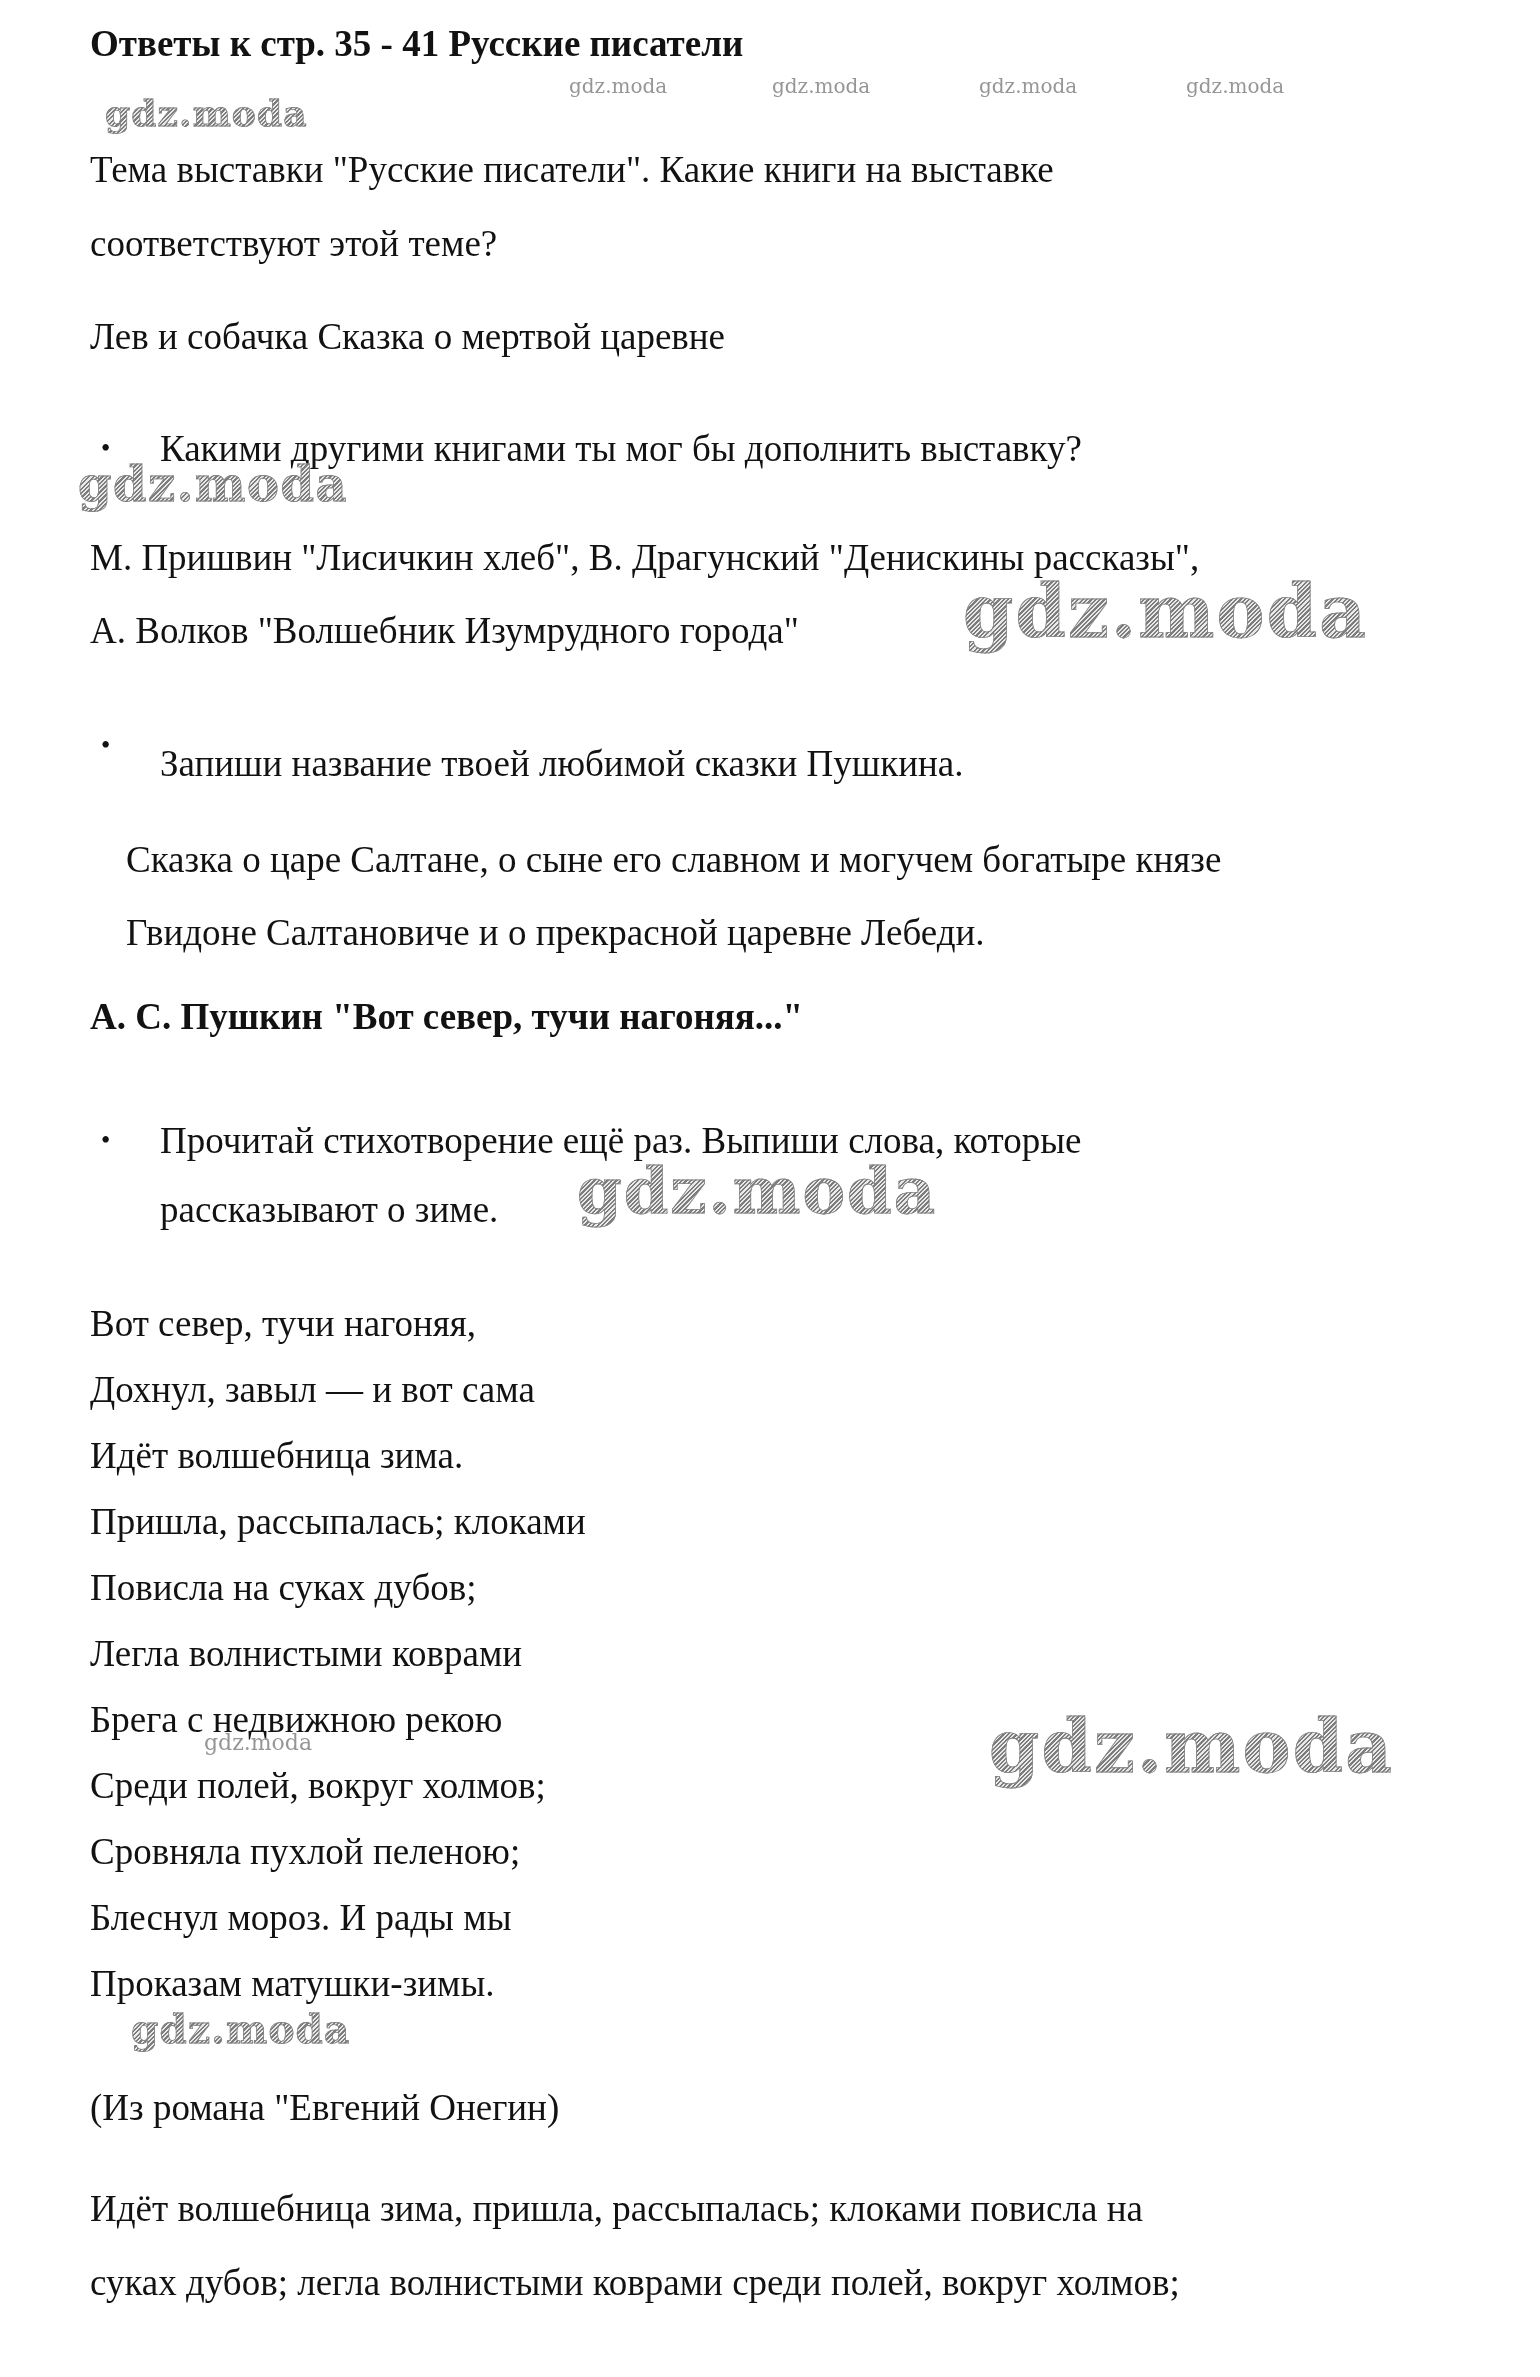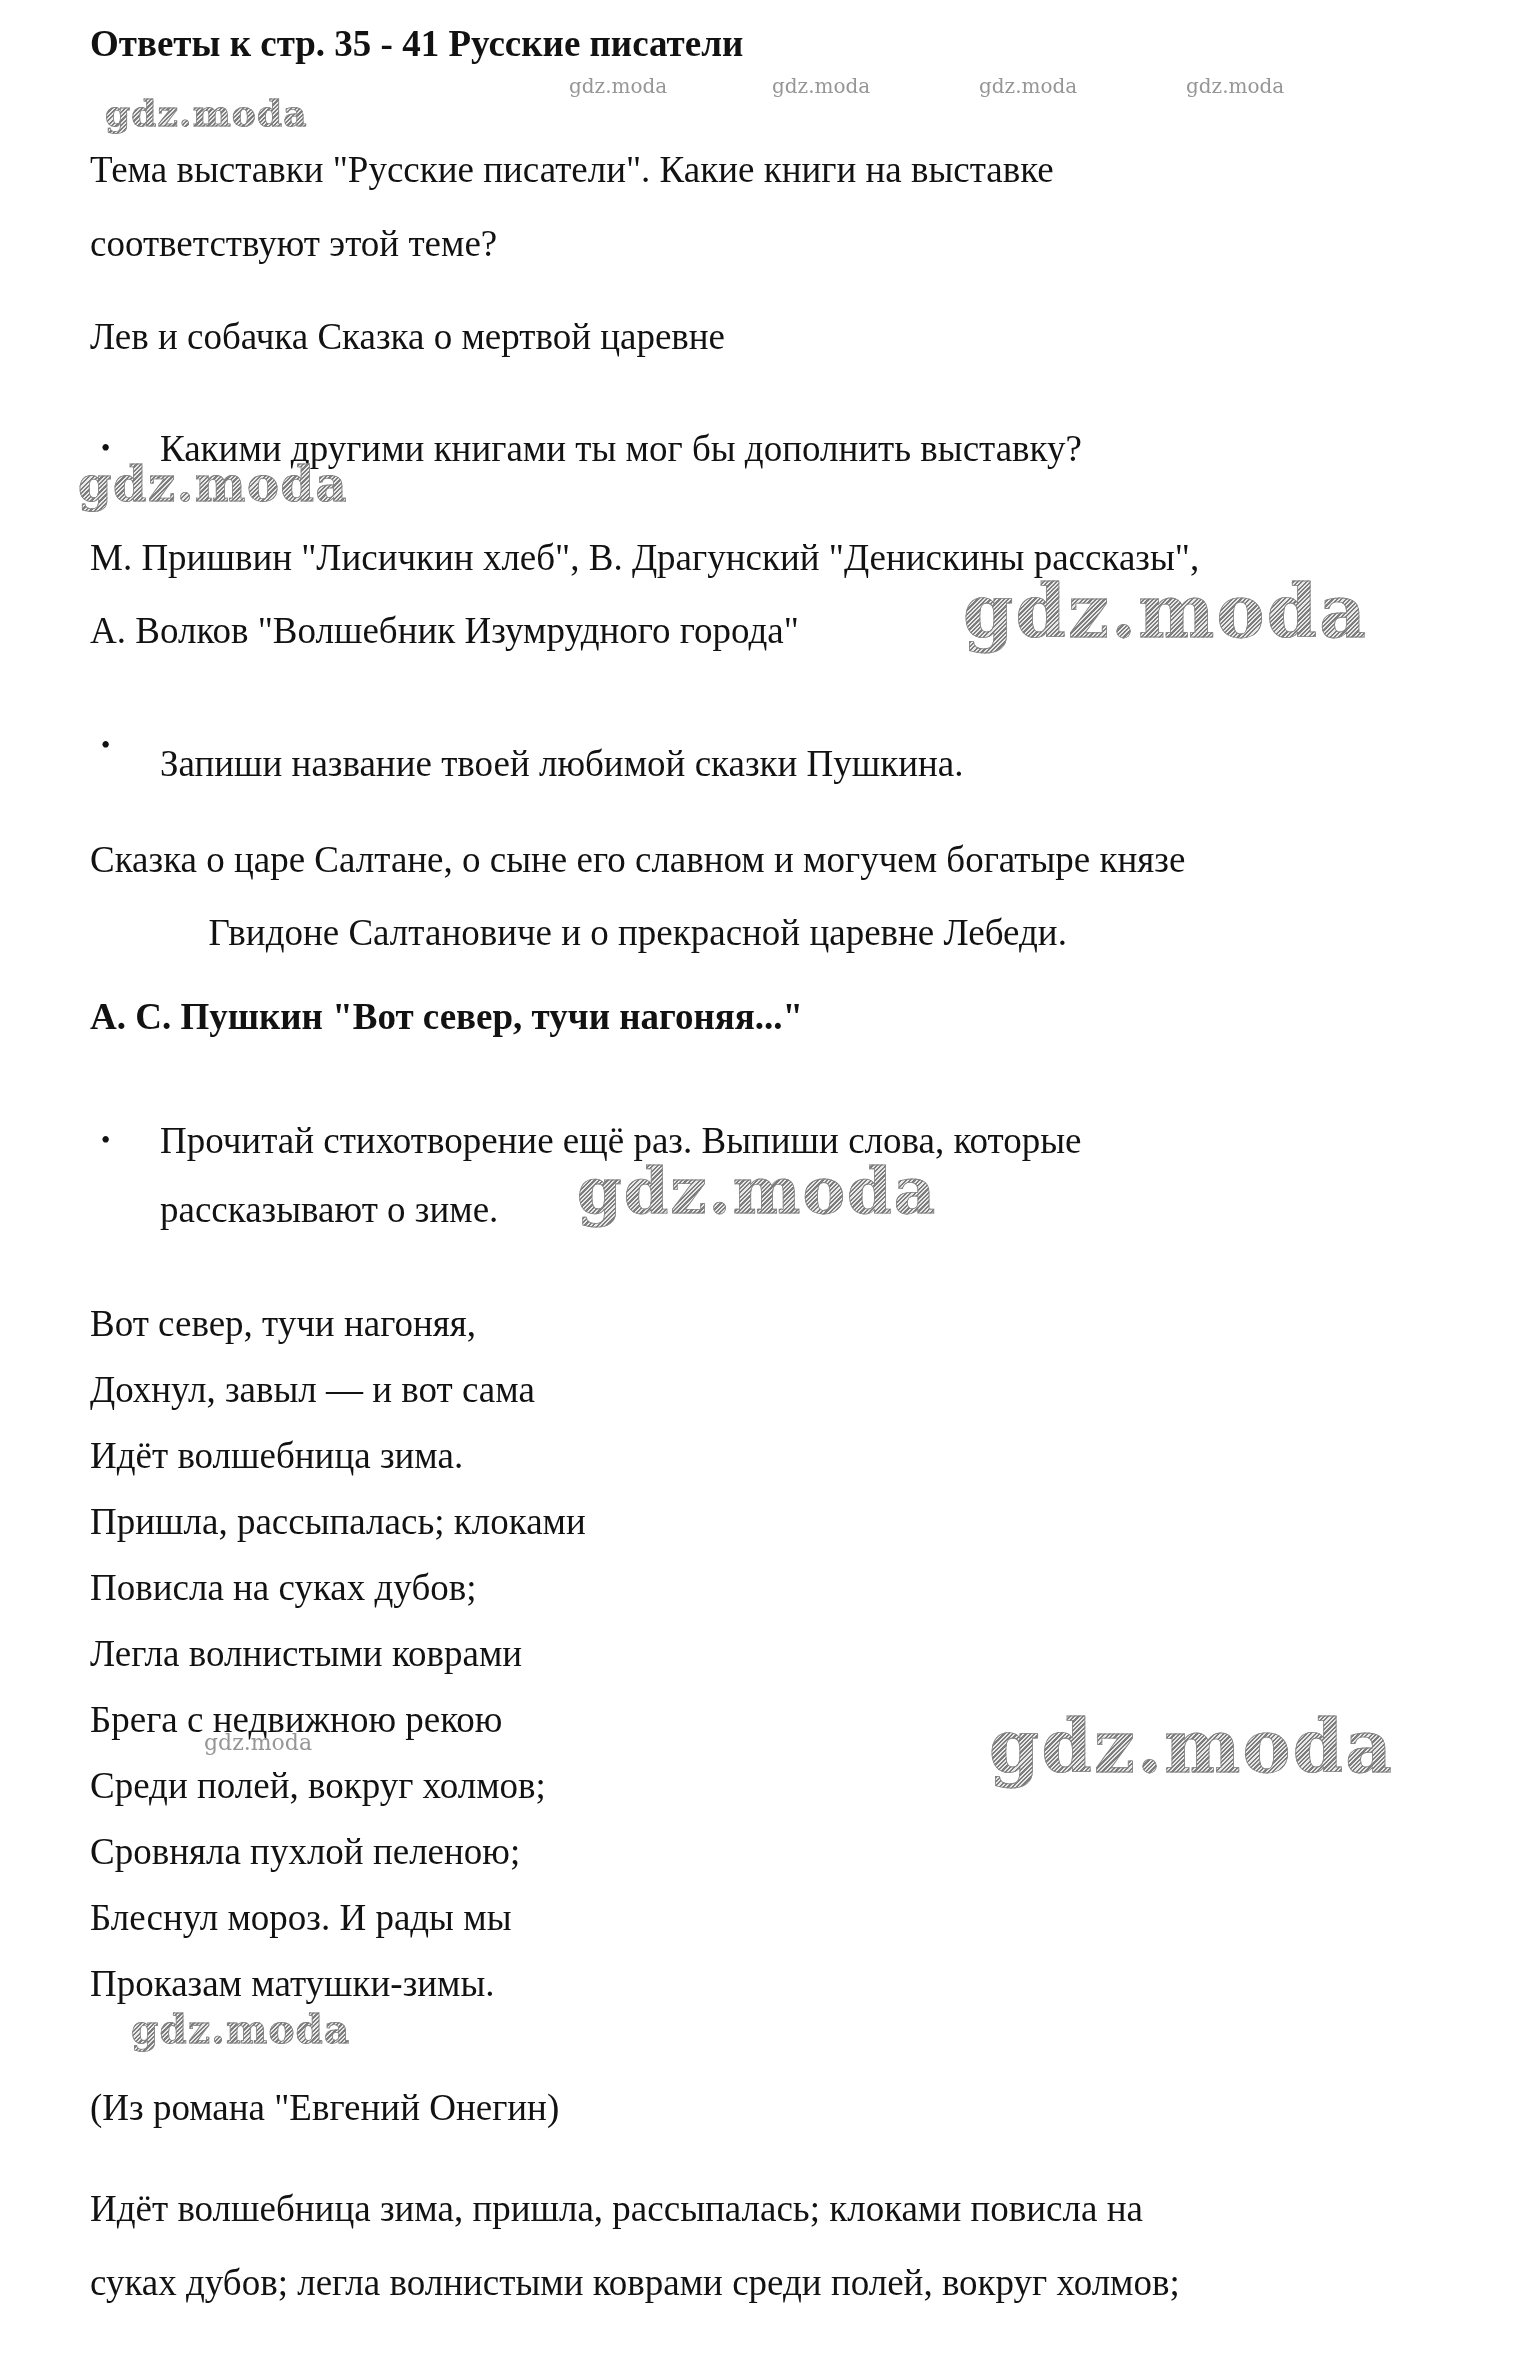--- a/index.html
+++ b/index.html
@@ -105,23 +105,23 @@
     <div class="body-line" style="line-height:73px;">А. Волков "Волшебник Изумрудного города"</div>
   </div>
 
   <div class="wm" style="left:963px; top:569px; font-size:72px;">gdz.moda</div>
 
   <div class="bullet-row" style="position:absolute; left:101px; top:722px;">
     <span class="bullet-dot">•</span>
     <span class="bullet-text" style="line-height:47px;margin-top:18px;">Запиши название твоей любимой сказки Пушкина.</span>
   </div>
 
-  <div class="abs" style="top:823px;">
+  <div class="abs" style="top:823px;margin-left:36px;">
     <div class="body-line" style="line-height:73px;">Сказка о царе Салтане, о сыне его славном и могучем богатыре князе</div>
-    <div class="body-line" style="line-height:73px;text-align:center;">Гвидоне Салтановиче и о прекрасной царевне Лебеди.</div>
+    <div class="body-line" style="line-height:73px;">Гвидоне Салтановиче и о прекрасной царевне Лебеди.</div>
   </div>
 
   <div class="abs heading2" style="top:995px;">А. С. Пушкин "Вот север, тучи нагоняя..."</div>
 
   <div style="position:absolute; left:101px; top:1117px;">
     <div class="bullet-row">
       <span class="bullet-dot">•</span>
       <span class="bullet-text" style="line-height:47px;">Прочитай стихотворение ещё раз. Выпиши слова, которые</span>
     </div>
     <div class="bullet-row" style="margin-top:22px;">

